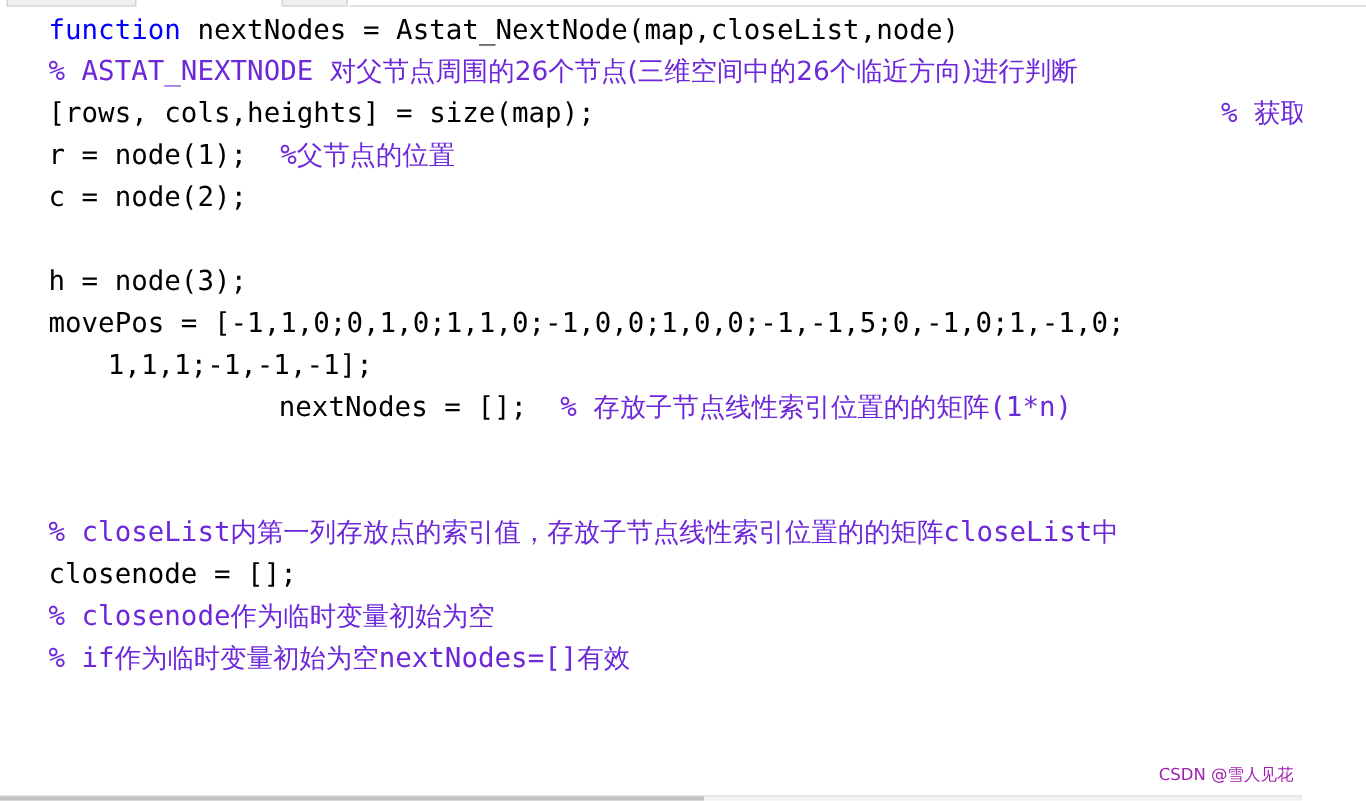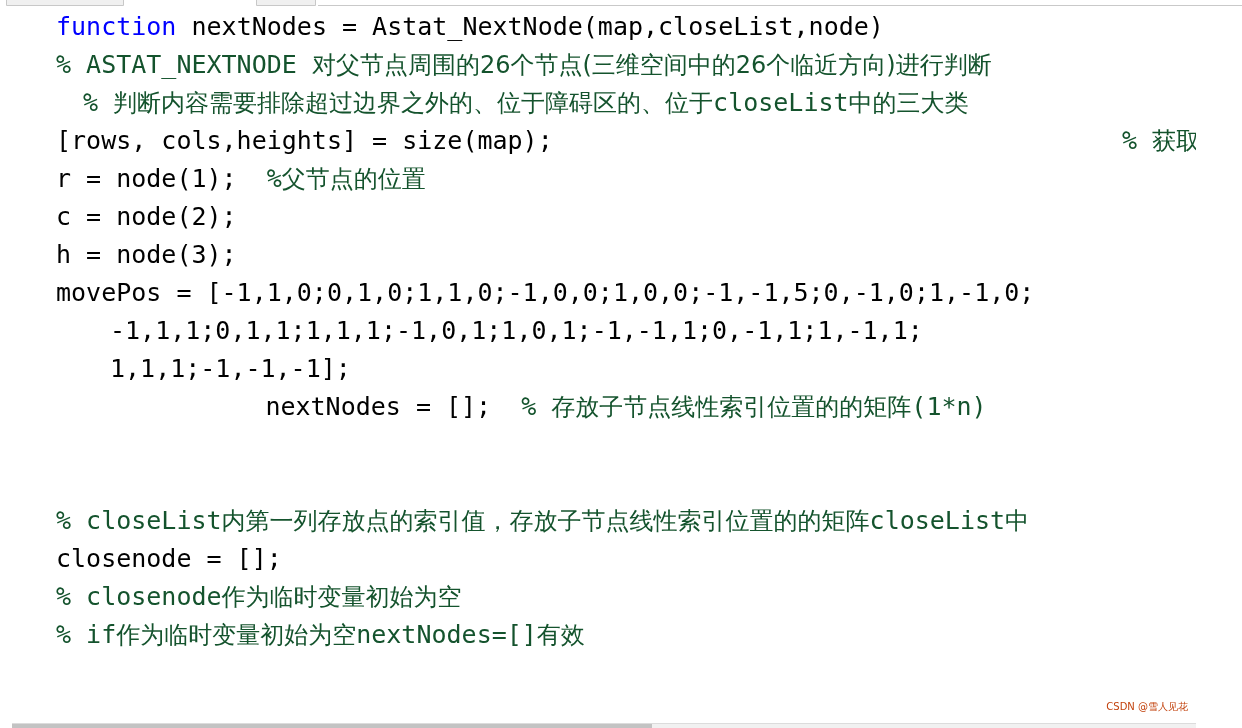--- a/index.html
+++ b/index.html
@@ -37,21 +37,21 @@
   .chrome-rule {
     position: absolute;
     top: 5px; left: 318px;
     width: 924px; height: 1px;
     background: #c9c9c9;
   }
 
   
   #editor {
     position: absolute;
-    top: 7px; left: 12px;
+    top: 7px; left: 0;
     width: 1184px;
     height: 721px;
     background: #ffffff;
     overflow: hidden;
   }
   #code {
     position: relative;
     padding-left: 44px;
     padding-top: 1px;
   }
@@ -60,21 +60,21 @@
     line-height: 38px;
     font-size: 25px;
     white-space: pre;
     color: #000000;
     letter-spacing: 0px;
   }
   .line.blank { color: transparent; }
 
   
   .kw      { color: #0000ff; }          
-  .cmt     { color: #14532d; }          
+  .cmt     { color: #6d28d9; }          
   .plain   { color: #000000; }
   .cjk     { font-family: "DejaVu Sans", "Liberation Sans", sans-serif;
              font-size: 24px; }
 
   
   .trail-cmt {
     position: absolute;
     left: 1066px;
     white-space: pre;
   }
@@ -94,46 +94,44 @@
     width: 640px; height: 100%;
     background: #c3c3c3;
   }
 
   
   #watermark {
     position: absolute;
     right: 8px;
     bottom: 14px;
     font-family: "DejaVu Sans", "Liberation Sans", sans-serif;
-    font-size: 10px;
-    color: #c2410c;
+    font-size: 15px;
+    color: #a21caf;
     white-space: pre;
     user-select: none;
   }
 </style>
 </head>
 <body>
 
 <div id="chrome-strip">
   <div class="chrome-tab t1"></div>
   <div class="chrome-tab t2"></div>
   <div class="chrome-rule"></div>
 </div>
 
 <div id="editor">
   <div id="code">
       <div class="line" style="padding-left: 0px;"><span class="kw">function</span><span class="plain"> nextNodes = Astat_NextNode(map,closeList,node)</span></div>
       <div class="line" style="padding-left: 0px;"><span class="cmt">% ASTAT_NEXTNODE </span><span class="cmt cjk">对父节点周围的26个节点(三维空间中的26个临近方向)进行判断</span></div>
-      <div class="line" style="padding-left: 27px;"><span class="cmt">% </span><span class="cmt cjk">判断内容需要排除超过边界之外的、位于障碍区的、位于</span><span class="cmt">closeList</span><span class="cmt cjk">中的三大类</span></div>
       <div class="line" style="padding-left: 0px; position: relative;"><span class="plain">[rows, cols,heights] = size(map);</span><span class="trail-cmt cmt"><span class="cmt">% </span><span class="cmt cjk">获取地图尺寸</span></span></div>
       <div class="line" style="padding-left: 0px;"><span class="plain">r = node(1);  </span><span class="cmt">%</span><span class="cmt cjk">父节点的位置</span></div>
       <div class="line" style="padding-left: 0px;"><span class="plain">c = node(2);</span></div>
-      <div class="line" style="padding-left: 0px;"><span class="plain">h = node(3);</span></div>
+      <div class="line" style="padding-left: 0px; margin-top: 39px;"><span class="plain">h = node(3);</span></div>
       <div class="line" style="padding-left: 0px;"><span class="plain">movePos = [-1,1,0;0,1,0;1,1,0;-1,0,0;1,0,0;-1,-1,5;0,-1,0;1,-1,0;</span></div>
-      <div class="line" style="padding-left: 54px;"><span class="plain">-1,1,1;0,1,1;1,1,1;-1,0,1;1,0,1;-1,-1,1;0,-1,1;1,-1,1;</span></div>
       <div class="line" style="padding-left: 54px;"><span class="plain">1,1,1;-1,-1,-1];</span></div>
       <div class="line" style="padding-left: 0px; text-align: center;"><span class="plain">nextNodes = [];  </span><span class="cmt">% </span><span class="cmt cjk">存放子节点线性索引位置的的矩阵</span><span class="cmt">(1*n)</span></div>
       <div class="line blank" style="padding-left: 0px;">&nbsp;</div>
       <div class="line blank" style="padding-left: 0px;">&nbsp;</div>
       <div class="line" style="padding-left: 0px;"><span class="cmt">% closeList</span><span class="cmt cjk">内第一列存放点的索引值，存放子节点线性索引位置的的矩阵</span><span class="cmt">closeList</span><span class="cmt cjk">中</span></div>
       <div class="line" style="padding-left: 0px;"><span class="plain">closenode = [];</span></div>
       <div class="line" style="padding-left: 0px;"><span class="cmt">% closenode</span><span class="cmt cjk">作为临时变量初始为空</span></div>
       <div class="line" style="padding-left: 0px;"><span class="cmt">% if</span><span class="cmt cjk">作为临时变量初始为空</span><span class="cmt">nextNodes=[]</span><span class="cmt cjk">有效</span></div>
     </div>
   <div id="watermark">CSDN @雪人见花</div>

